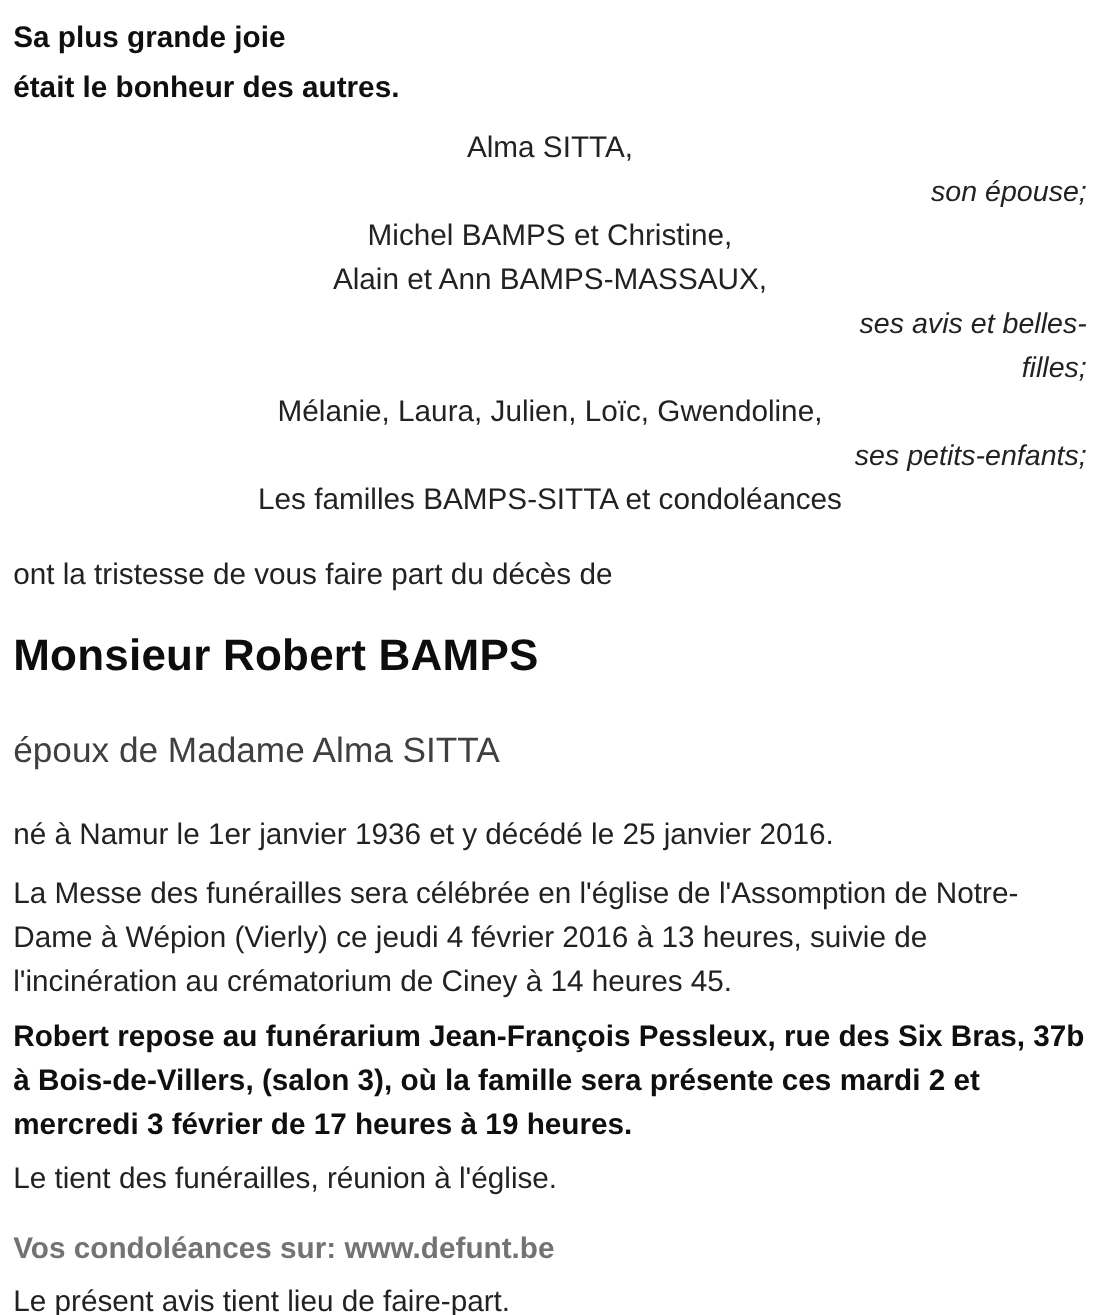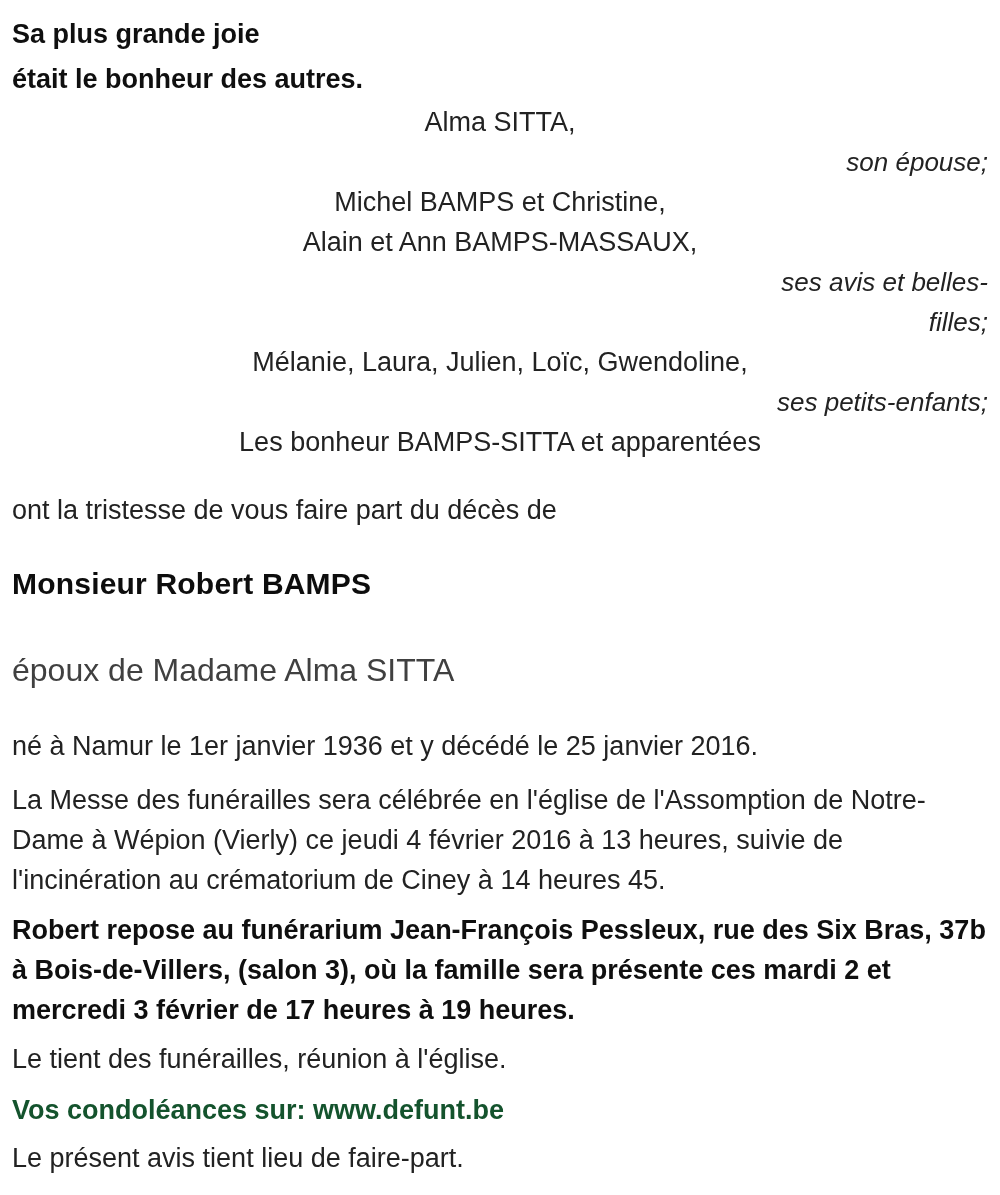--- a/index.html
+++ b/index.html
@@ -14,20 +14,21 @@
   }
   .page {
     padding: 12px 12px 20px 12px;
     width: 1000px;
   }
   .epigraph {
     font-weight: 700;
     color: #0f0f0f;
     font-size: 27px;
     line-height: 45px;
+    margin-bottom: 12px;
   }
   .family {
     font-size: 27px;
     line-height: 40px;
   }
   .family .names {
     text-align: center;
     color: #222;
   }
   .family .relation {
@@ -37,21 +38,21 @@
     color: #222;
   }
   .announce {
     margin-top: 28px;
     font-size: 27px;
     line-height: 40px;
     color: #222;
   }
   h1.deceased {
     margin-top: 26px;
-    font-size: 30px;
+    font-size: 40px;
     line-height: 56px;
     font-weight: 700;
     color: #0d0d0d;
     letter-spacing: 0.2px;
   }
   .spouse {
     margin-top: 38px;
     font-size: 32px;
     line-height: 40px;
     color: #404040;
@@ -68,23 +69,23 @@
     color: #222;
   }
   .ceremony { margin-top: 14px; }
   .visitation {
     margin-top: 10px;
     font-weight: 700;
     color: #0f0f0f;
   }
   .funeral-day { margin-top: 9px; }
   .condolences {
-    margin-top: 11px;
+    margin-top: 24px;
     font-weight: 700;
-    color: #14532d;
+    color: #737373;
   }
   .closing { margin-top: 8px; }
 </style>
 </head>
 <body>
 
 <div class="page">
 
   <div class="epigraph">
     <div>Sa plus grande joie</div>
@@ -104,21 +105,21 @@
       <div class="relation">ses avis et belles-</div>
       <div class="relation">filles;</div>
     </div>
 
     <div class="family-entry">
       <div class="names">Mélanie, Laura, Julien, Loïc, Gwendoline,</div>
       <div class="relation">ses petits-enfants;</div>
     </div>
 
     <div class="family-entry">
-      <div class="names">Les bonheur BAMPS-SITTA et apparentées</div>
+      <div class="names">Les familles BAMPS-SITTA et condoléances</div>
     </div>
 
   </div>
 
   <p class="announce">ont la tristesse de vous faire part du décès de</p>
 
   <h1 class="deceased">Monsieur Robert BAMPS</h1>
 
   <p class="spouse">époux de Madame Alma SITTA</p>
 

